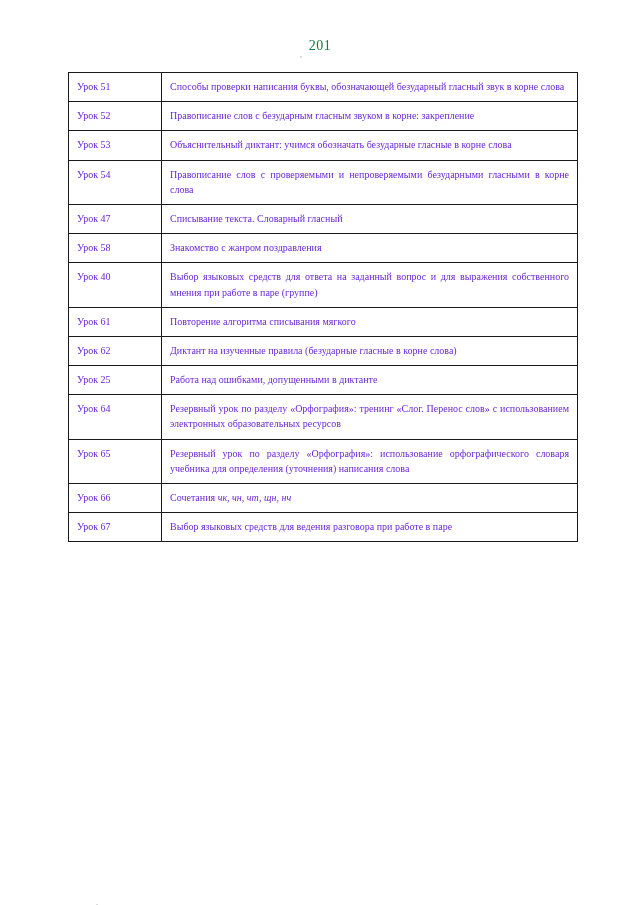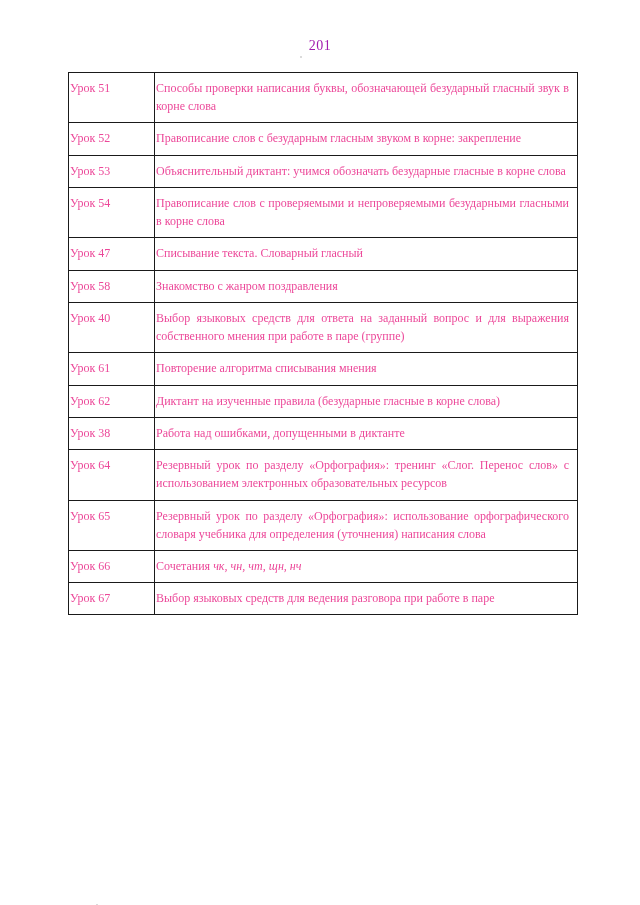--- a/index.html
+++ b/index.html
@@ -20,37 +20,37 @@
     width: 640px;
     height: 905px;
     box-sizing: border-box;
     padding: 0;
   }
   .page-number {
     text-align: center;
     font-size: 14px;
     margin-top: 38px;
     letter-spacing: 0.5px;
-    color: #a21caf;
+    color: #15803d;
   }
   .table-wrap {
     margin: 18px 62px 0 68px;
   }
   table.lessons {
     border-collapse: collapse;
     width: 100%;
     table-layout: fixed;
   }
   table.lessons td {
     border: 1px solid #1a1a1a;
     vertical-align: top;
-    padding: 6px 8px 7px 1px;
-    font-size: 12px;
+    padding: 6px 8px 7px 8px;
+    font-size: 10px;
     line-height: 1.52;
-    color: #ec4899;
+    color: #6d28d9;
   }
   td.lesson-id {
     width: 76px;
     text-align: left;
     padding-left: 9px;
     white-space: nowrap;
   }
   td.lesson-text {
     text-align: justify;
     text-align-last: left;
@@ -112,28 +112,28 @@
           <tr>
             <td class="lesson-id">Урок 58</td>
             <td class="lesson-text">Знакомство с жанром поздравления</td>
           </tr>
           <tr>
             <td class="lesson-id">Урок 40</td>
             <td class="lesson-text justify-all">Выбор языковых средств для ответа на заданный вопрос и для выражения собственного мнения при работе в паре (группе)</td>
           </tr>
           <tr>
             <td class="lesson-id">Урок 61</td>
-            <td class="lesson-text">Повторение алгоритма списывания мнения</td>
+            <td class="lesson-text">Повторение алгоритма списывания мягкого</td>
           </tr>
           <tr>
             <td class="lesson-id">Урок 62</td>
             <td class="lesson-text">Диктант на изученные правила (безударные гласные в корне слова)</td>
           </tr>
           <tr>
-            <td class="lesson-id">Урок 38</td>
+            <td class="lesson-id">Урок 25</td>
             <td class="lesson-text">Работа над ошибками, допущенными в диктанте</td>
           </tr>
           <tr>
             <td class="lesson-id">Урок 64</td>
             <td class="lesson-text justify-all">Резервный урок по разделу «Орфография»: тренинг «Слог. Перенос слов» с использованием электронных образовательных ресурсов</td>
           </tr>
           <tr>
             <td class="lesson-id">Урок 65</td>
             <td class="lesson-text justify-all">Резервный урок по разделу «Орфография»: использование орфографического словаря учебника для определения (уточнения) написания слова</td>
           </tr>

